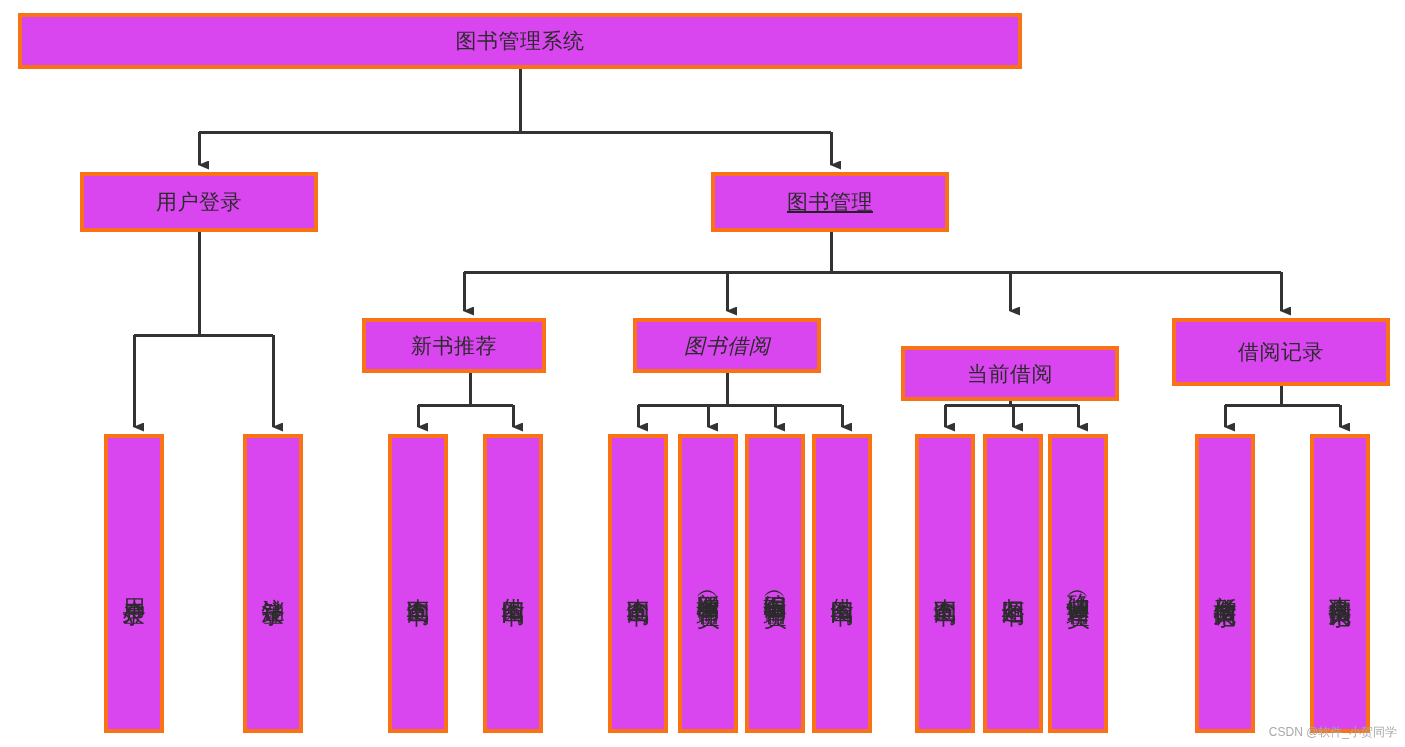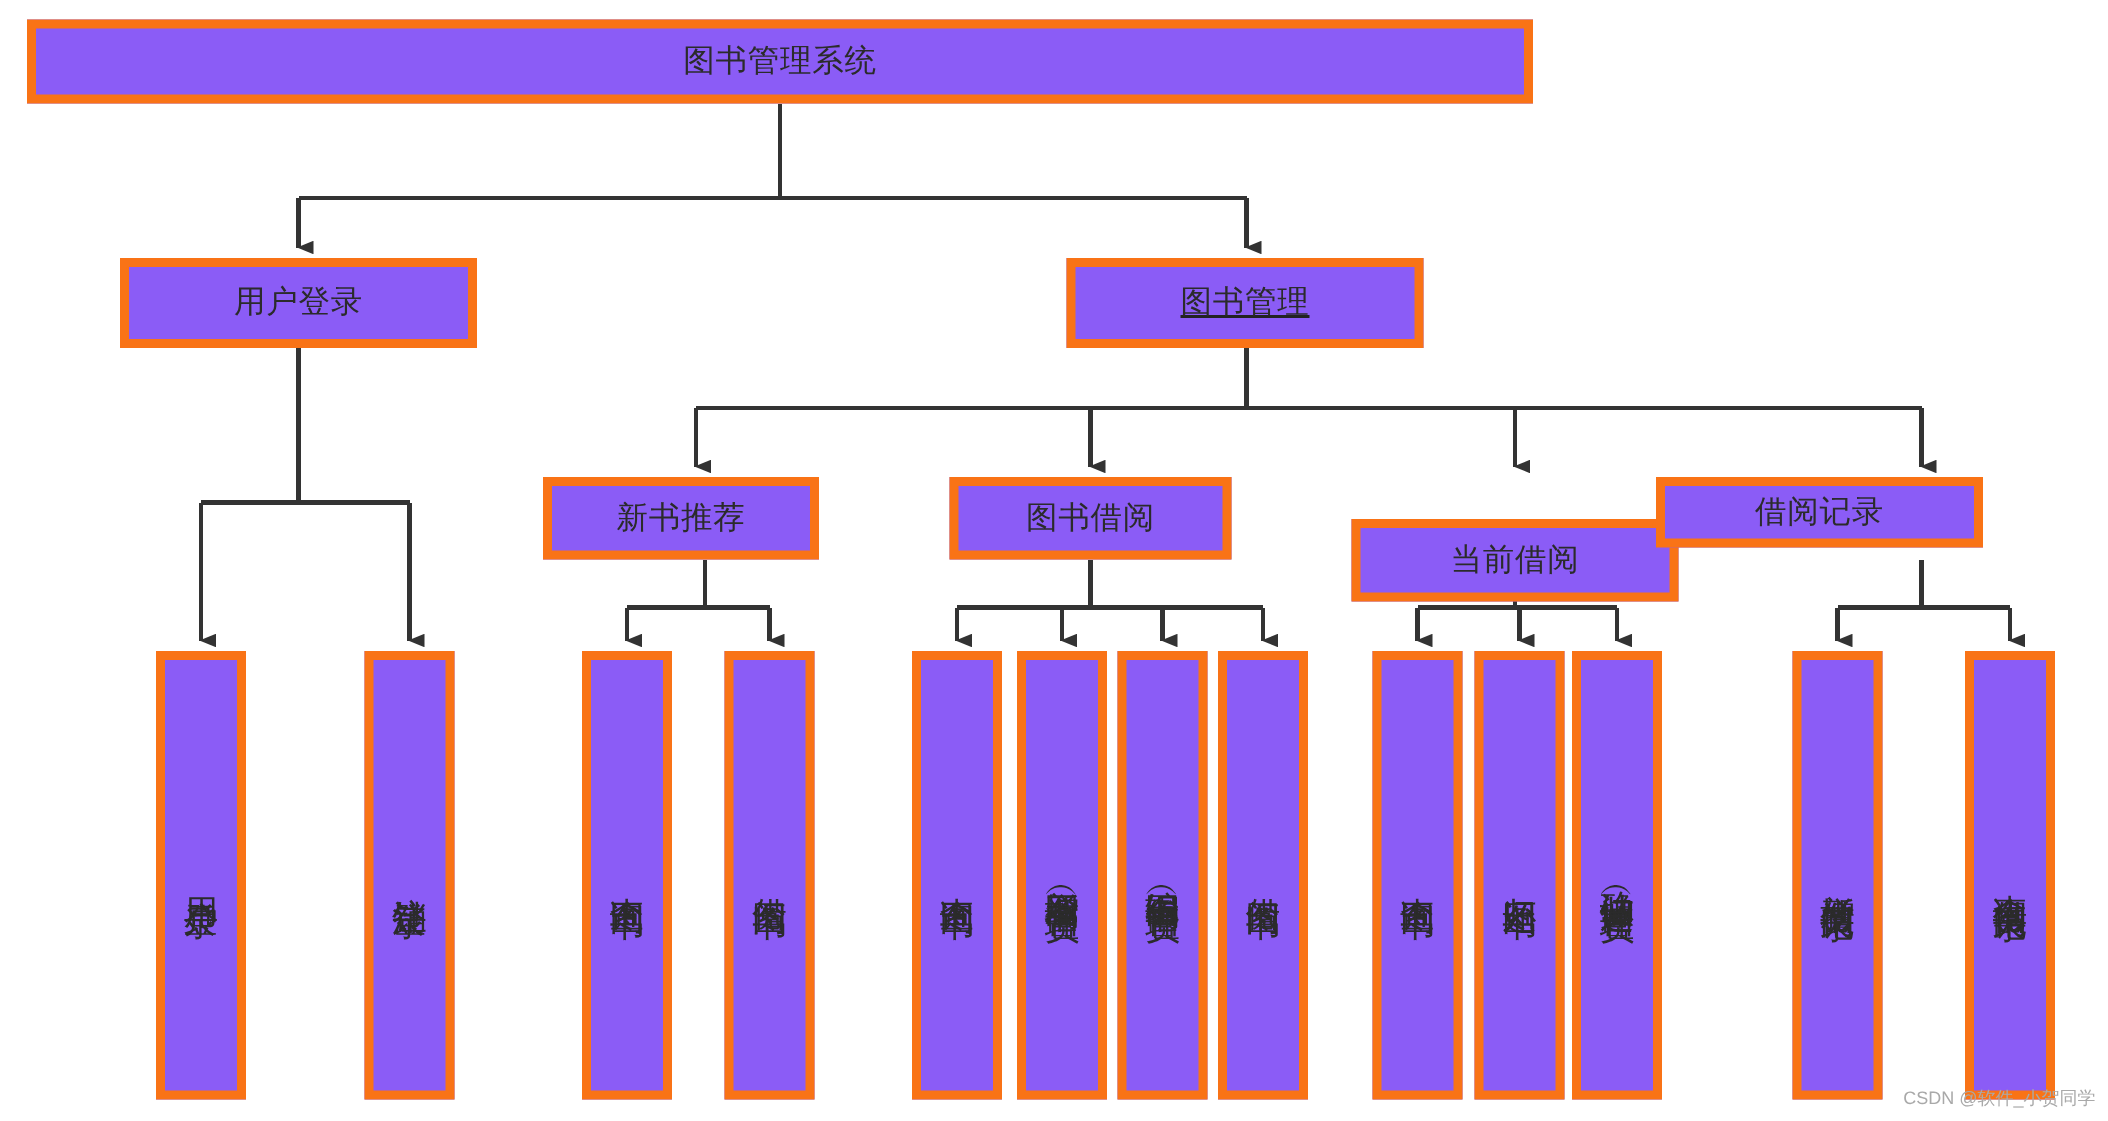--- a/index.html
+++ b/index.html
@@ -21,22 +21,22 @@
     position: absolute;
     left: 0;
     top: 0;
     width: 1405px;
     height: 747px;
     pointer-events: none;
   }
   .node {
     position: absolute;
     box-sizing: border-box;
-    background: #8b5cf6;
-    border: 6px solid #f97316;
+    background: #d946ef;
+    border: 4px solid #f97316;
     display: flex;
     align-items: center;
     justify-content: center;
     color: #222222;
   }
   .node-label {
     display: block;
     text-align: center;
     line-height: 1.12;
     color: #2b2b2b;
@@ -130,27 +130,27 @@
   <div class="node horiz" style="left:80px; top:172px; width:238px; height:60px;">
     <span class="node-label">用户登录</span>
   </div>
   <div class="node horiz" style="left:711px; top:172px; width:238px; height:60px;text-decoration:underline;">
     <span class="node-label">图书管理</span>
   </div>
 
   <div class="node horiz" style="left:362px; top:318px; width:184px; height:55px;justify-content:center;">
     <span class="node-label">新书推荐</span>
   </div>
-  <div class="node horiz" style="left:633px; top:318px; width:188px; height:55px;">
+  <div class="node horiz" style="left:633px; top:318px; width:188px; height:55px;font-style:italic;">
     <span class="node-label">图书借阅</span>
   </div>
   <div class="node horiz" style="left:901px; top:318px; width:218px; height:55px;margin-top:28px;">
     <span class="node-label">当前借阅</span>
   </div>
-  <div class="node horiz" style="left:1104px; top:318px; width:218px; height:47px;">
+  <div class="node horiz" style="left:1172px; top:318px; width:218px; height:68px;">
     <span class="node-label">借阅记录</span>
   </div>
 
   <div class="node vert" style="left:104px; top:434px; width:60px; height:299px;">
     <span class="node-label">用户登录</span>
   </div>
   <div class="node vert" style="left:243px; top:434px; width:60px; height:299px;">
     <span class="node-label">注销登录</span>
   </div>
 

